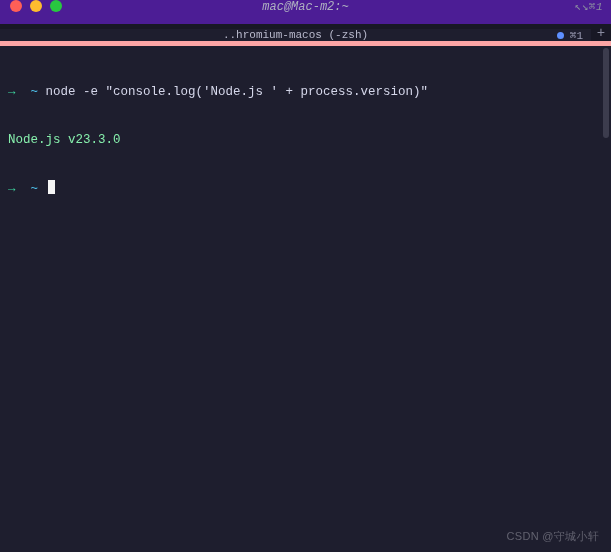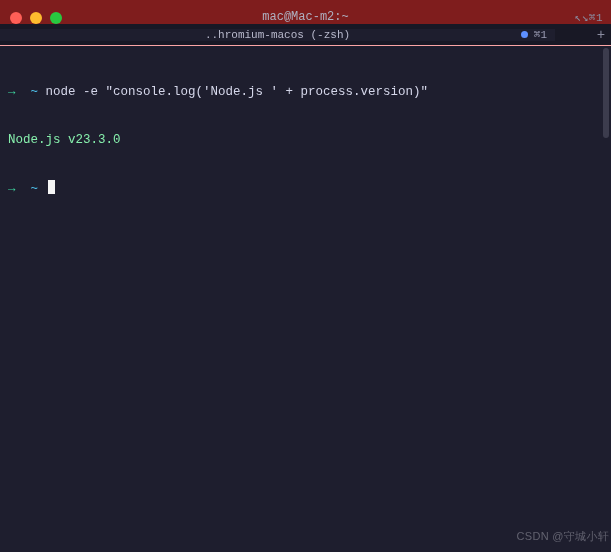--- a/index.html
+++ b/index.html
@@ -9,26 +9,27 @@
     background: #1e1e2e;
     font-family: Menlo, Monaco, "Courier New", monospace;
     font-size: 12px;
     color: #cdd6f4;
     overflow: hidden;
     position: relative;
   }
   
   .titlebar {
     height: 24px;
-    background: #7f1d1d;
+    background: #4c1d95;
     display: flex;
-    align-items: flex-end;
+    align-items: flex-start;
     position: relative;
     -webkit-user-select: none;
     user-select: none;
+    font-style: italic;
   }
   .traffic-lights {
     display: flex;
     gap: 8px;
     padding-left: 10px;
     align-items: center;
   }
   .traffic-light {
     width: 12px;
     height: 12px;
@@ -51,23 +52,22 @@
     font-size: 11px;
     letter-spacing: 0.5px;
   }
   .titlebar-right .sym { font-size: 11px; }
 
   
   .tabbar {
     height: 22px;
     background: #181825;
     display: flex;
-    align-items: center;
-    border-bottom: 1px solid #fca5a5;
-    gap: 36px;
+    align-items: flex-end;
+    border-bottom: 5px solid #fca5a5;
   }
   .tab {
     flex: 1;
     display: flex;
     align-items: center;
     justify-content: center;
     gap: 8px;
     color: #b8b9cc;
     font-size: 11px;
     position: relative;
@@ -133,21 +133,21 @@
     top: 48px;
     width: 6px;
     height: 90px;
     background: rgba(200,200,220,0.18);
     border-radius: 3px;
   }
 
   
   .watermark {
     position: absolute;
-    right: 2px;
+    right: 12px;
     bottom: 8px;
     color: rgba(220,220,230,0.35);
     font-size: 11px;
     font-family: -apple-system, sans-serif;
     letter-spacing: 0.3px;
   }
 </style>
 </head>
 <body>
 

